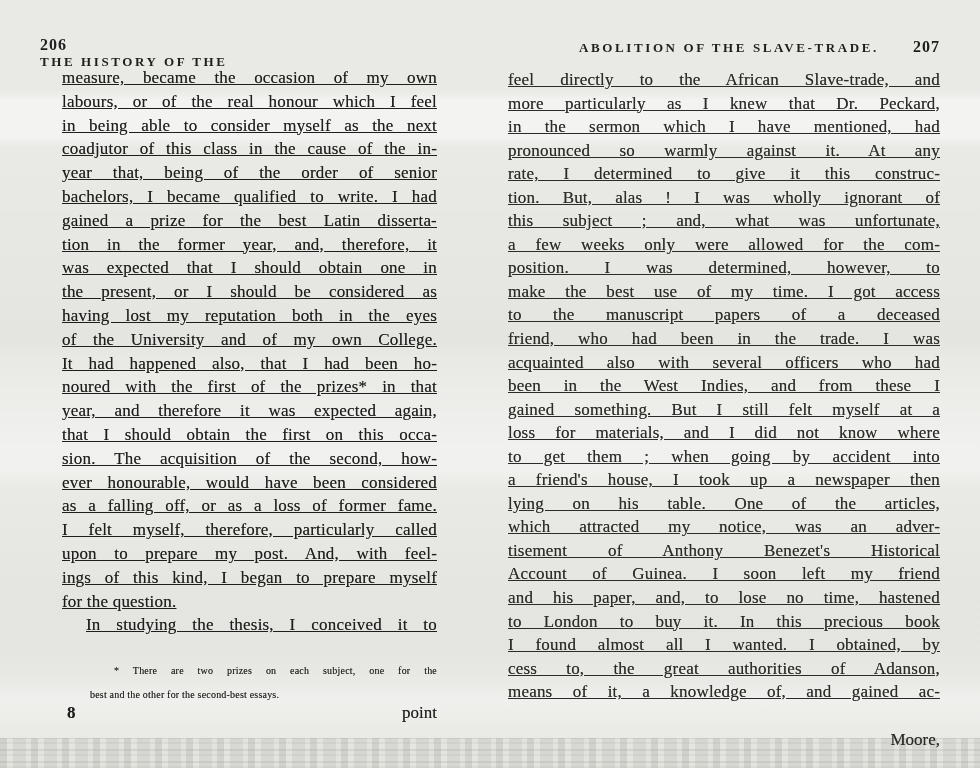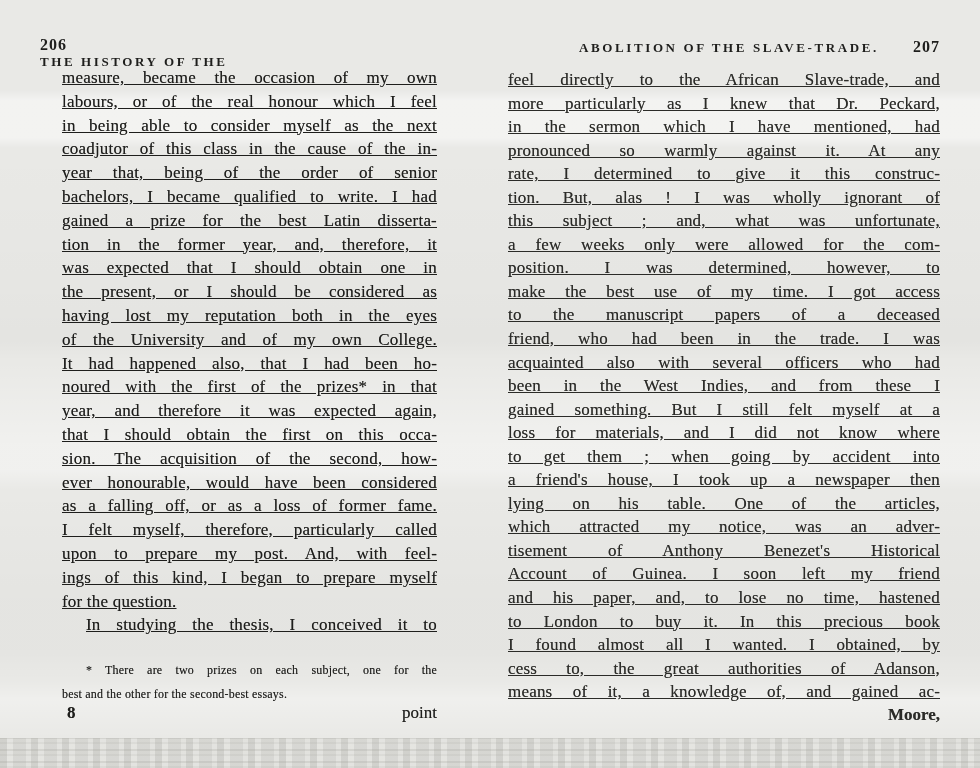--- a/index.html
+++ b/index.html
@@ -62,25 +62,26 @@
     text-shadow: 0 0 0.5px rgba(20,20,18,0.55);
     text-decoration: underline;
   }
   #right-body .tline { line-height: 23.55px; color: #2b2b28; }
   .tline.j  { text-align-last: justify; }
   .tline.l  { text-align-last: left; }
   .tline.ji { text-align-last: justify; text-indent: 24px; }
 
   
   .footnote .tline {
-    font-size: 12px;
+    font-size: 10px;
     line-height: 23.5px;
     letter-spacing: 0.2px;
     text-align: justify;
     text-shadow: 0 0 0.4px rgba(20,20,18,0.5);
+    margin-left: 28px;
   }
 
   
   .bottom-row {
     position: absolute;
     display: flex; justify-content: space-between; align-items: baseline;
     font-size: 17px;
     text-shadow: 0 0 0.5px rgba(20,20,18,0.5);
   }
   .signature { padding-left: 5px; font-weight: bold; }
@@ -164,13 +165,13 @@
     <div class="tline j">which attracted my notice, was an adver-</div>
     <div class="tline j">tisement of Anthony Benezet's Historical</div>
     <div class="tline j">Account of Guinea.  I soon left my friend</div>
     <div class="tline j">and his paper, and, to lose no time, hastened</div>
     <div class="tline j">to London to buy it.  In this precious book</div>
     <div class="tline j">I found almost all I wanted.  I obtained, by</div>
     <div class="tline j">cess to, the great authorities of Adanson,</div>
     <div class="tline j">means of it, a knowledge of, and gained ac-</div>
   </div>
 
-<div class="catchword-only" style="left:508px; top:705px; width:432px;font-weight:bold;">Moore,</div>
+<div class="catchword-only" style="left:508px; top:730px; width:432px;">Moore,</div>
 
 </body></html>

